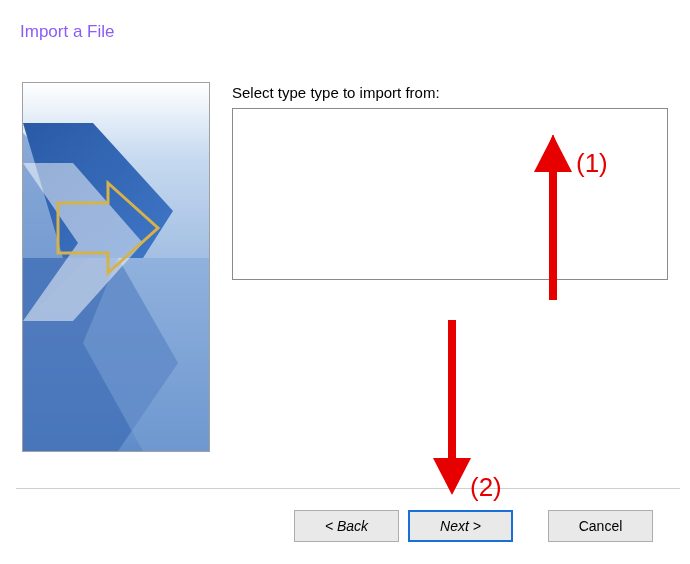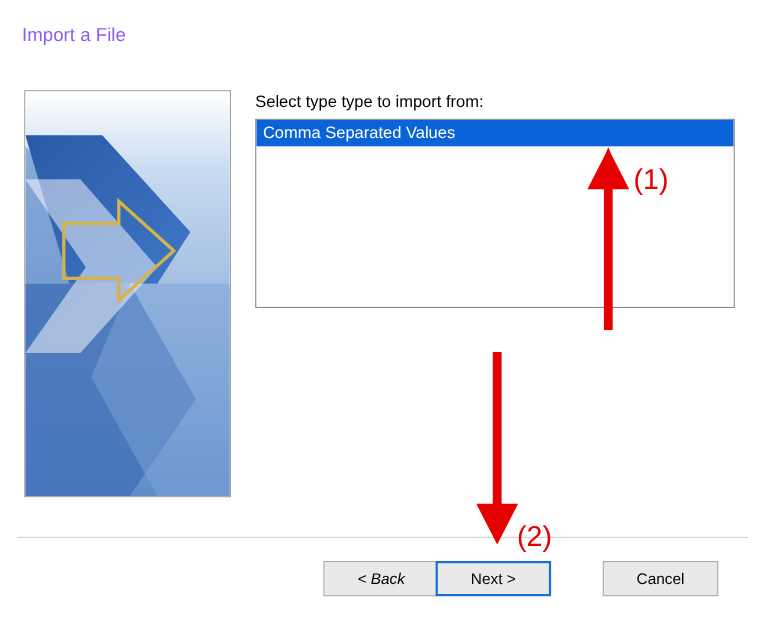--- a/index.html
+++ b/index.html
@@ -83,23 +83,24 @@
       border: 1px solid #adadad;
       font-size: 14px;
       color: #000;
       cursor: pointer;
       text-align: center;
       line-height: 30px;
       font-family: inherit;
     }
     .btn-back { left: 294px; font-style: italic; }
     .btn-next {
-      left: 396px;
+      left: 408px;
       border: 2px solid #1a6fd6;
       line-height: 28px;
+      font-style: italic;
     }
     .btn-cancel { left: 548px; }
     .annotation {
       position: absolute;
       pointer-events: none;
     }
     .ann-num {
       position: absolute;
       color: #e60000;
       font-size: 26px;
@@ -133,21 +134,20 @@
     <path d="M 95 175 L 186 175 L 186 368 L 120 368 L 60 260 Z" fill="#7ea4d8" opacity="0.5"></path>
     <path d="M 0 80 L 50 80 L 120 160 L 50 238 L 0 238 L 55 160 Z" fill="#ffffff" opacity="0.5"></path>
 
     <path d="M 35 120 L 85 120 L 85 100 L 135 145 L 85 190 L 85 170 L 35 170 Z" fill="none" stroke="#d6b24a" stroke-width="3"></path>
   </svg>
 </div>
 
 <div class="list-label">Select type type to import from:</div>
 
 <div class="listbox">
-  <div class="item selected">Comma Separated Values</div>
 </div>
 
 <div class="separator"></div>
 
 <div class="btnbar">
   <button class="btn btn-back">&lt; Back</button>
   <button class="btn btn-next">Next &gt;</button>
   <button class="btn btn-cancel">Cancel</button>
 </div>
 

